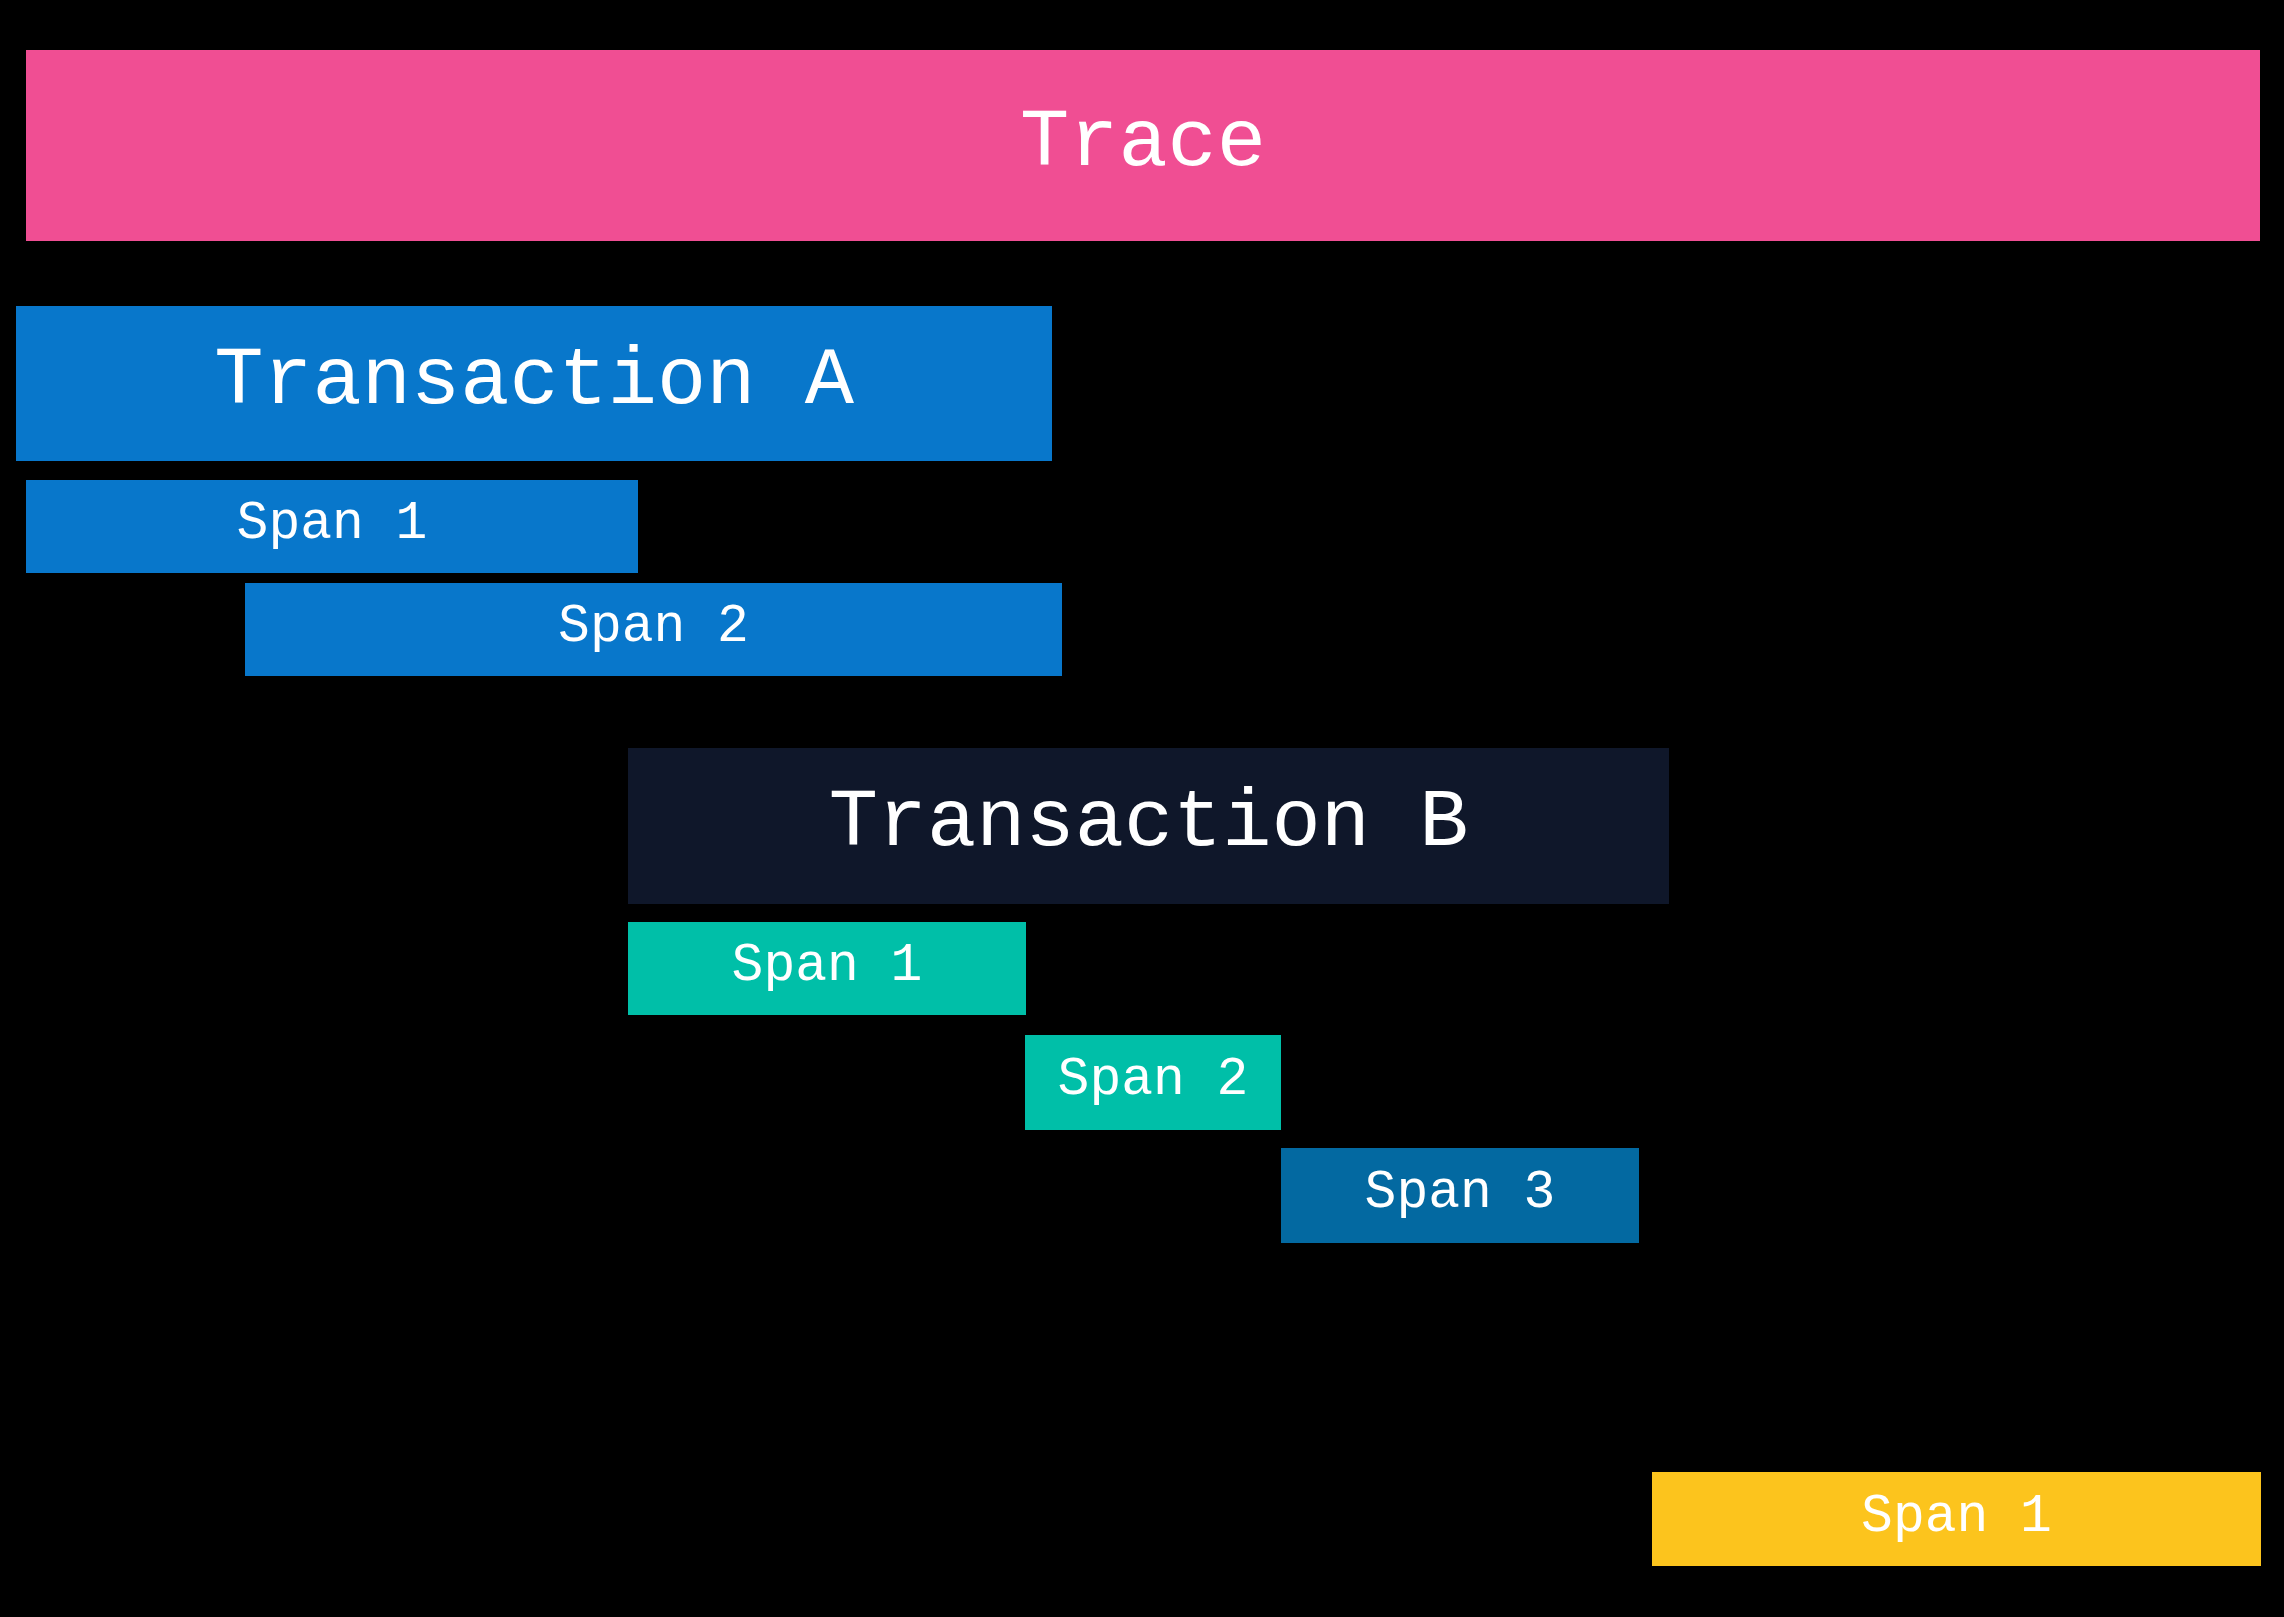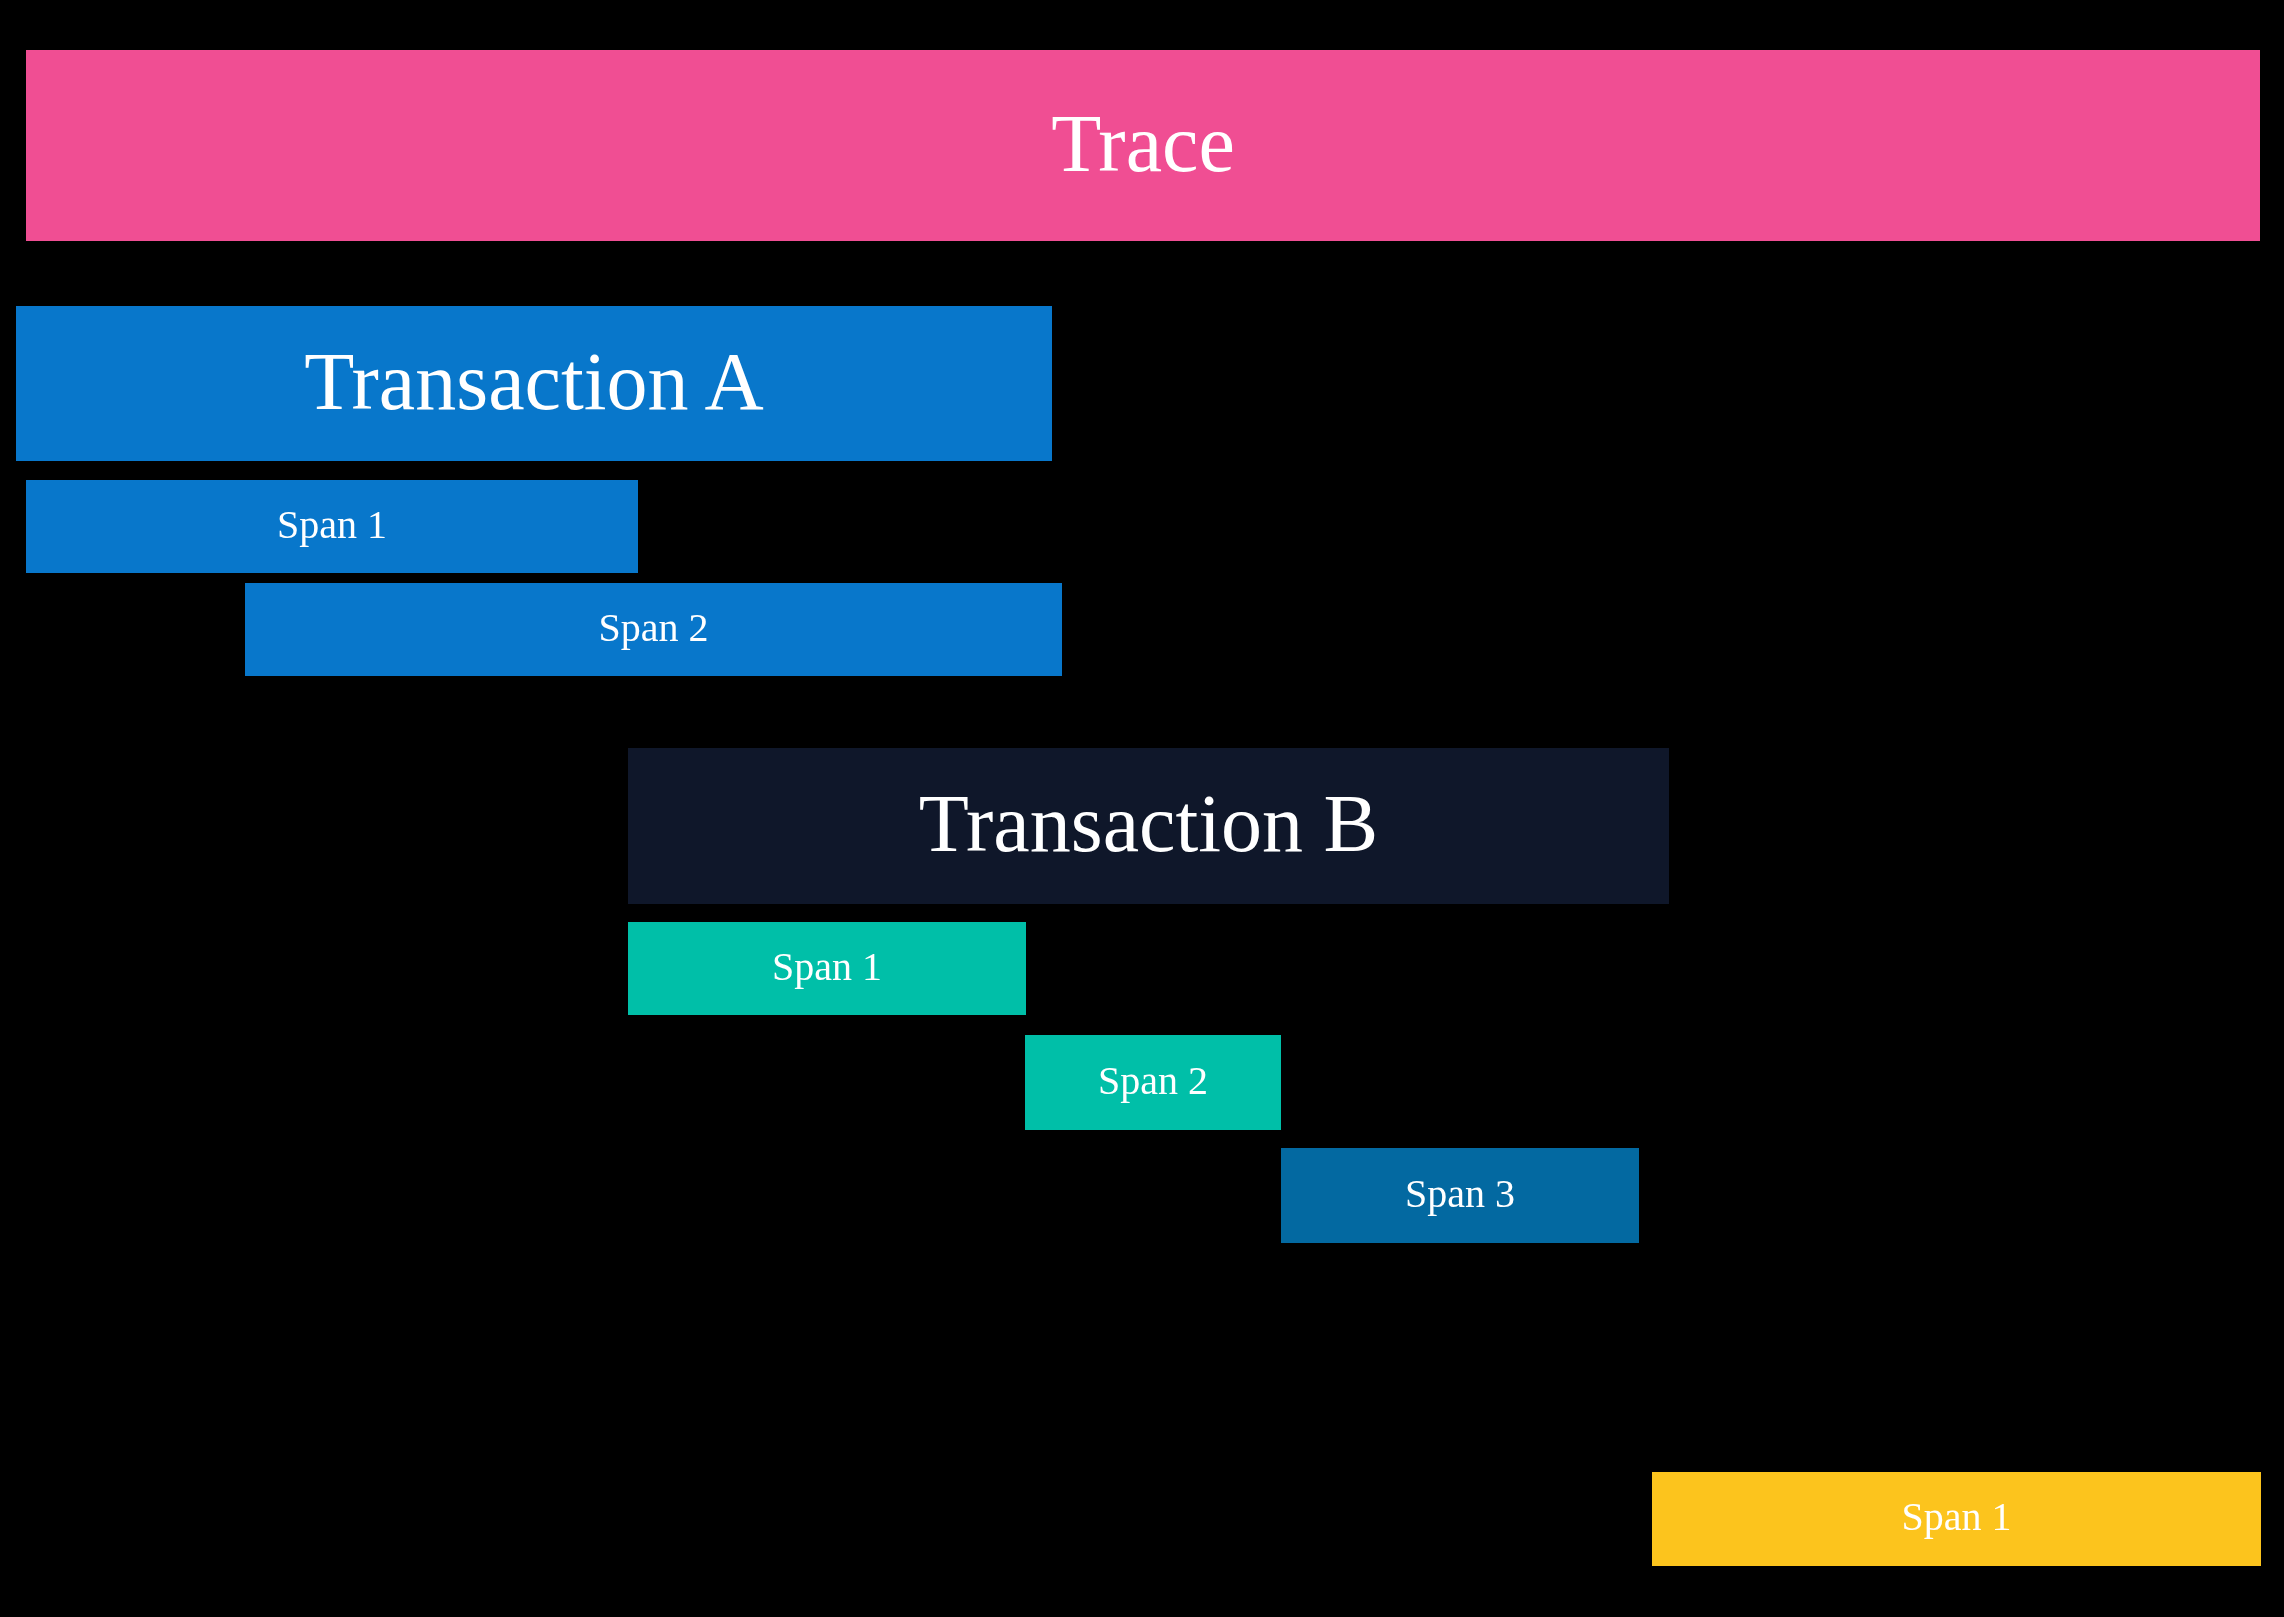--- a/index.html
+++ b/index.html
@@ -3,37 +3,37 @@
 <meta charset="utf-8">
 <style>
   * { margin: 0; padding: 0; box-sizing: border-box; }
   html, body { background: #000000; }
   .canvas {
     position: relative;
     width: 2284px;
     height: 1618px;
     background: #000000;
     overflow: hidden;
-    font-family: Liberation Serif, serif;
+    font-family: Liberation Mono, monospace;
   }
   .bar {
     position: absolute;
     display: flex;
     align-items: center;
     justify-content: center;
     color: #FFFFFF;
   }
   .bar .label {
     white-space: nowrap;
     line-height: 1;
     transform: translateY(-1.6px);
   }
   .trace-bar .label,
   .txn-bar .label { font-size: 82px; }
-  .span-bar .label { font-size: 40px; }
+  .span-bar .label { font-size: 53px; }
 </style>
 </head>
 <body>
 
 <div class="canvas" style="width: 2284px; height: 1618px; background: rgb(0, 0, 0); color: rgb(255, 255, 255);">
 
   <div class="bar trace-bar" style="left: 26px; top: 50px; width: 2234px; height: 191px; background: rgb(240, 78, 147);">
     <span class="label">Trace</span>
   </div>
 

